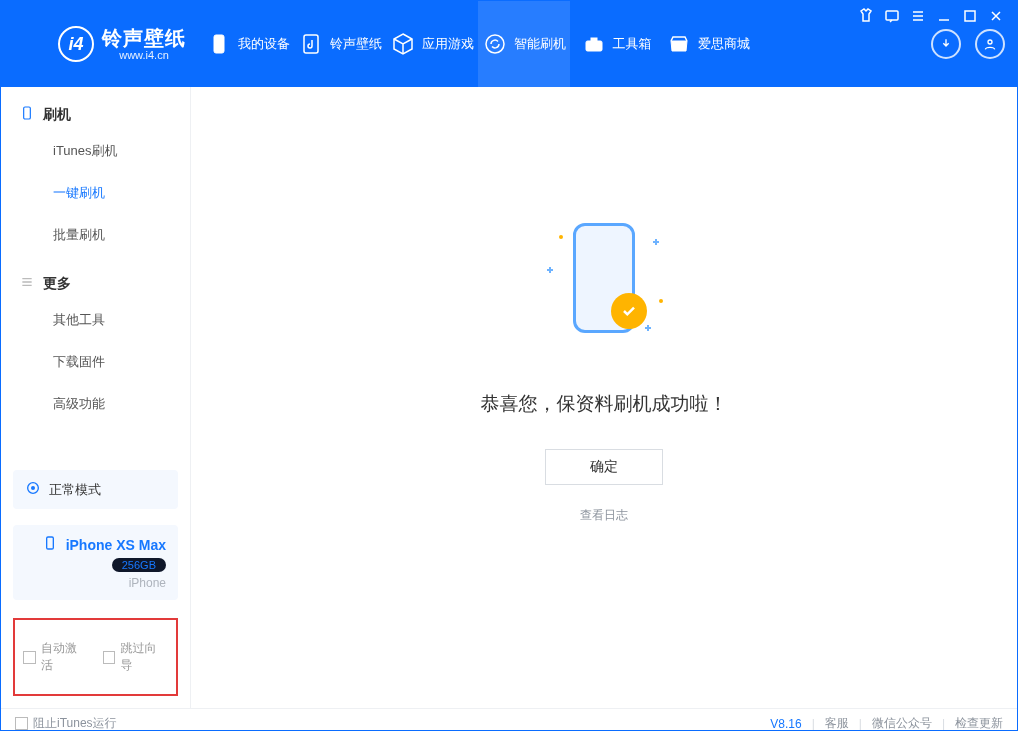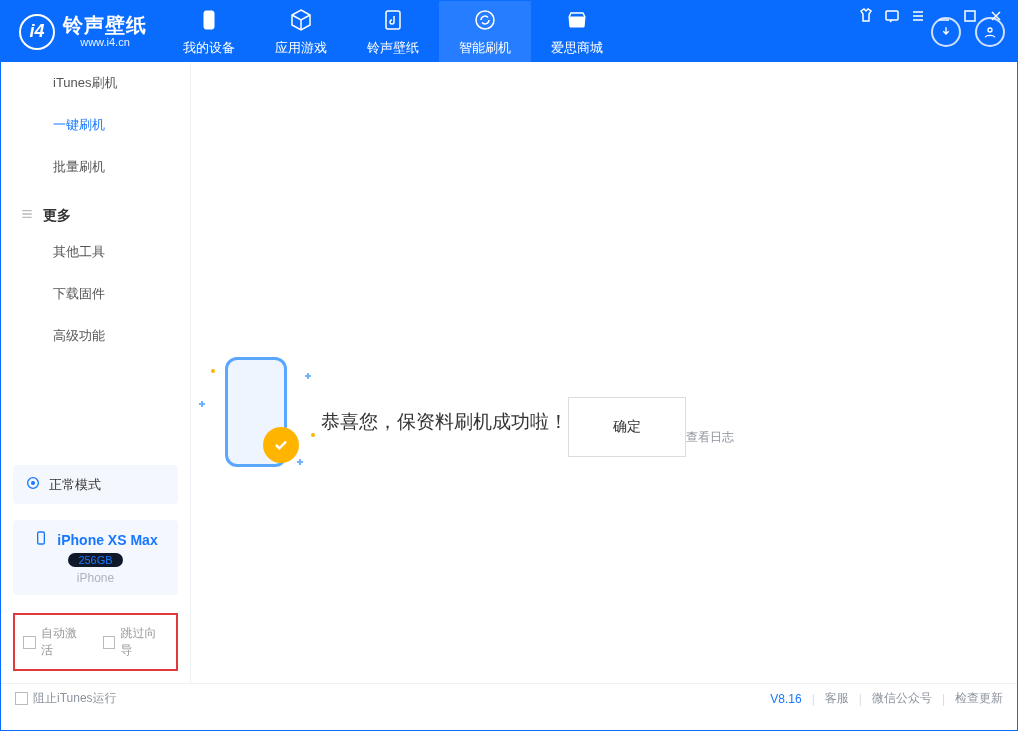--- a/index.html
+++ b/index.html
@@ -1,38 +1,39 @@
 <!DOCTYPE html>
 <html><head>
 <meta charset="utf-8">
 <style>
 * { margin: 0; padding: 0; box-sizing: border-box; font-family: "Microsoft YaHei", Arial, sans-serif; }
 body { background: #fff; width: 1018px; height: 731px; overflow: hidden; border: 1px solid #0a6cff; }
 
 .header {
   background: linear-gradient(to bottom, #0a6cff, #0a6cff);
-  height: 61px;
+  height: 86px;
   display: flex;
   align-items: center;
   color: #fff;
+  padding-left: 39px;
 }
 .logo-block { display: flex; align-items: center; padding: 0 16px 0 18px; gap: 8px; }
 .logo-circle {
   width: 36px; height: 36px; border-radius: 50%; border: 2.5px solid #fff;
   display: flex; align-items: center; justify-content: center;
   font-weight: 800; font-size: 18px; font-style: italic; color:#fff;
 }
 .logo-text { display: flex; flex-direction: column; line-height: 1.1; }
 .logo-title { font-size: 20px; font-weight: 700; letter-spacing: 1px; }
 .logo-sub { font-size: 11px; opacity: 0.9; text-align: center; }
 
 .nav { display: flex; height: 100%; }
 .nav-item {
   width: 92px; height: 100%;
-  display: flex; flex-direction: column; align-items: center; justify-content: center;
+  display: flex; flex-direction: row; align-items: center; justify-content: center;
   gap: 6px; font-size: 13px; cursor: pointer; color: #fff;
 }
 .nav-item.active { background: rgba(255,255,255,0.12); }
 .nav-icon { width: 26px; height: 26px; display:flex; align-items:center; justify-content:center; }
 .nav-icon svg { fill: #fff; stroke: #fff; }
 
 .header-right { margin-left: auto; display:flex; align-items:center; padding-right:12px; gap:6px; }
 .title-icons { display:flex; gap:10px; position:absolute; top:8px; right:14px; }
 .title-icons .ti { width:16px; height:16px; cursor:pointer; display:flex; align-items:center; justify-content:center; }
 .title-icons svg { stroke:#fff; fill:none; stroke-width:1.5; }
@@ -44,49 +45,49 @@
 .sidebar { width: 190px; border-right: 1px solid #eef0f3; display:flex; flex-direction:column; }
 .side-section-title { display:flex; align-items:center; gap:8px; padding: 18px 18px 6px 18px; font-size:14px; font-weight:600; color:#333; }
 .side-item { padding: 12px 10px 12px 52px; font-size:13px; color:#555; cursor:pointer; }
 .side-item.active { color:#1778ff; }
 .side-spacer { flex:1; }
 
 .mode-card, .device-card {
   margin: 8px 12px; background:#f4f8fe; border-radius:4px; padding:10px 12px;
   display:flex; align-items:center; gap:8px; font-size:13px; color:#333;
 }
-.device-card { flex-direction:column; align-items:center; gap:4px; }
+.device-card { flex-direction:column; align-items:flex-end; gap:4px; }
 .device-name { color:#1778ff; font-weight:600; font-size:14px; }
 .device-storage { background:#0f172a; color:#1778ff; border-radius:10px; padding:1px 10px; font-size:11px; }
 .device-type { color:#aeb4bd; font-size:12px; }
 
 .options-row {
-  margin: 10px 12px 12px 12px; border:2px solid #e23a3a; padding:10px 8px;
+  margin: 10px 12px 12px 12px; border:2px solid #e23a3a; padding:20px 8px;
   display:flex; gap:14px; align-items:center; font-size:12px; color:#999;
 }
 .chk { width:13px; height:13px; border:1px solid #bbb; display:inline-block; }
 
-.main { flex:1; display:flex; flex-direction:row; align-items:center; justify-content:flex-start; padding-top:130px; }
+.main { flex:1; display:flex; flex-direction:column; align-items:center; justify-content:flex-start; padding-top:130px; }
 .phone-illus { width:130px; height:140px; position:relative; margin-bottom:34px; }
 .phone-outline { position:absolute; left:34px; top:6px; width:62px; height:110px; border:3px solid #5aa7ff; border-radius:12px; background:#eef5ff; }
 .phone-check { position:absolute; left:72px; top:76px; width:36px; height:36px; border-radius:50%; background:#ffb400; display:flex; align-items:center; justify-content:center; }
 .phone-check svg { stroke:#fff; stroke-width:3; fill:none; }
 .sparkle { position:absolute; width:6px; height:6px; }
 .sparkle::before, .sparkle::after { content:""; position:absolute; background:#6fb3ff; }
 .sparkle::before { left:2px; top:0; width:2px; height:6px; }
 .sparkle::after { left:0; top:2px; width:6px; height:2px; }
 .s1 { left:8px; top:50px; }
 .s2 { right:10px; top:22px; }
 .s3 { right:18px; bottom:26px; }
 .dot { position:absolute; width:4px; height:4px; border-radius:50%; background:#ffb400; }
 .d1 { left:20px; top:18px; }
 .d2 { right:6px; bottom:54px; }
 
 .success-text { font-size:19px; color:#333; font-weight:500; margin-bottom:32px; }
-.ok-btn { border:1px solid #d9dde2; background:#fff; padding:20px 44px; font-size:14px; color:#333; cursor:pointer; margin-bottom:22px; }
+.ok-btn { border:1px solid #d9dde2; background:#fff; padding:8px 44px; font-size:14px; color:#333; cursor:pointer; margin-bottom:22px; }
 .log-link { font-size:12px; color:#8c939d; cursor:pointer; }
 
 .footer {
   height:30px; border-top:1px solid #eef0f3; display:flex; align-items:center;
   padding:0 14px; font-size:12px; color:#8c939d; gap:10px;
 }
 .footer .divider { color:#d9dde2; }
 .footer-right { margin-left:auto; display:flex; align-items:center; gap:10px; }
 .footer-right span { cursor:pointer; }
 .version { color:#1778ff; }
@@ -110,43 +111,52 @@
       <span class="nav-icon">
           <svg viewBox="0 0 24 24" width="24" height="24">
             <rect x="7" y="3" width="10" height="18" rx="2" fill="#fff"></rect>
           </svg>
         </span>
       <span>我的设备</span>
     </div>
     <div class="nav-item">
       <span class="nav-icon">
           <svg viewBox="0 0 24 24" width="24" height="24">
+            <rect x="5" y="3" width="14" height="18" rx="2" fill="none" stroke="#fff" stroke-width="1.5"></rect>
+            <path d="M13 8v6a2 2 0 11-2-2" stroke="#fff" stroke-width="1.5" fill="none"></path>
+          </svg>
+        </span>
+      <span>铃声壁纸</span>
+    </div>
+    <div class="nav-item">
+      <span class="nav-icon">
+          <svg viewBox="0 0 24 24" width="24" height="24">
             <path d="M12 2l9 5v10l-9 5-9-5V7z" fill="none" stroke="#fff" stroke-width="1.5"></path>
             <path d="M3 7l9 5 9-5M12 12v10" stroke="#fff" stroke-width="1.5" fill="none"></path>
           </svg>
         </span>
       <span>应用游戏</span>
     </div>
-    <div class="nav-item">
-      <span class="nav-icon">
-          <svg viewBox="0 0 24 24" width="24" height="24">
-            <rect x="5" y="3" width="14" height="18" rx="2" fill="none" stroke="#fff" stroke-width="1.5"></rect>
-            <path d="M13 8v6a2 2 0 11-2-2" stroke="#fff" stroke-width="1.5" fill="none"></path>
-          </svg>
-        </span>
-      <span>铃声壁纸</span>
-    </div>
     <div class="nav-item active">
       <span class="nav-icon">
           <svg viewBox="0 0 24 24" width="24" height="24">
             <circle cx="12" cy="12" r="9" fill="none" stroke="#fff" stroke-width="1.5"></circle>
             <path d="M8 12a4 4 0 017-2.5M16 12a4 4 0 01-7 2.5" stroke="#fff" stroke-width="1.5" fill="none"></path>
           </svg>
         </span>
       <span>智能刷机</span>
+    </div>
+    <div class="nav-item">
+      <span class="nav-icon">
+          <svg viewBox="0 0 24 24" width="24" height="24">
+            <rect x="4" y="9" width="16" height="10" rx="1.5" fill="#fff"></rect>
+            <rect x="9" y="6" width="6" height="3" fill="#fff"></rect>
+          </svg>
+        </span>
+      <span>工具箱</span>
     </div>
     <div class="nav-item">
       <span class="nav-icon">
           <svg viewBox="0 0 24 24" width="24" height="24">
             <path d="M4 9h16l-1 10H5z" fill="#fff"></path>
             <path d="M4 9l2-4h12l2 4" fill="none" stroke="#fff" stroke-width="1.5"></path>
           </svg>
         </span>
       <span>爱思商城</span>
     </div>
@@ -196,20 +206,26 @@
     <div class="ti">
         <svg viewBox="0 0 16 16">
           <path d="M4 4l8 8M12 4l-8 8"></path>
         </svg>
       </div>
   </div>
 </div>
 
 <div class="body">
   <div class="sidebar">
+    <div class="side-section-title">
+      <span class="icon-small"><svg viewBox="0 0 24 24">
+            <rect x="7" y="3" width="10" height="18" rx="2" fill="none" stroke="#1778ff" stroke-width="1.8"></rect>
+          </svg></span>
+      <span>刷机</span>
+    </div>
     <div class="side-item">iTunes刷机</div>
     <div class="side-item active">一键刷机</div>
     <div class="side-item">批量刷机</div>
 
     <div class="side-section-title">
       <span class="icon-small"><svg viewBox="0 0 24 24">
             <path d="M5 7h14M5 12h14M5 17h14" stroke="#bbb" stroke-width="2"></path>
           </svg></span>
       <span>更多</span>
     </div>

